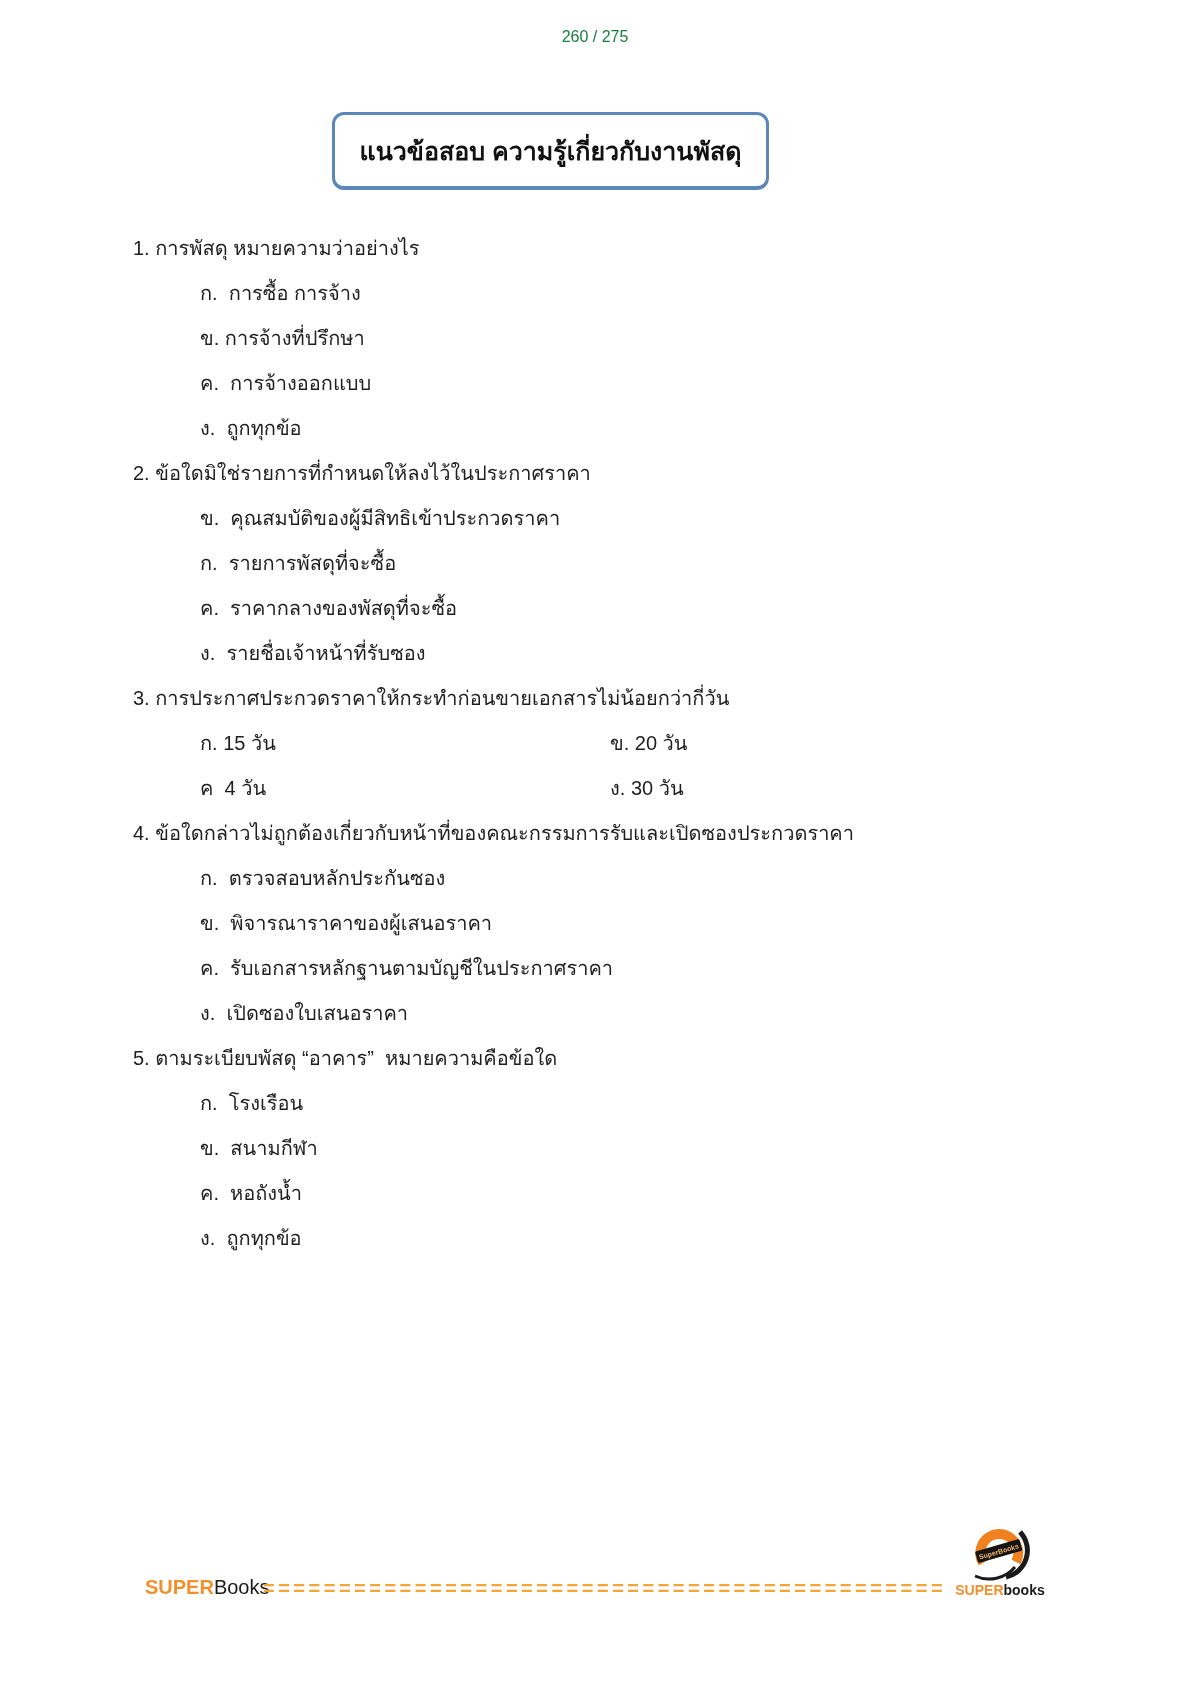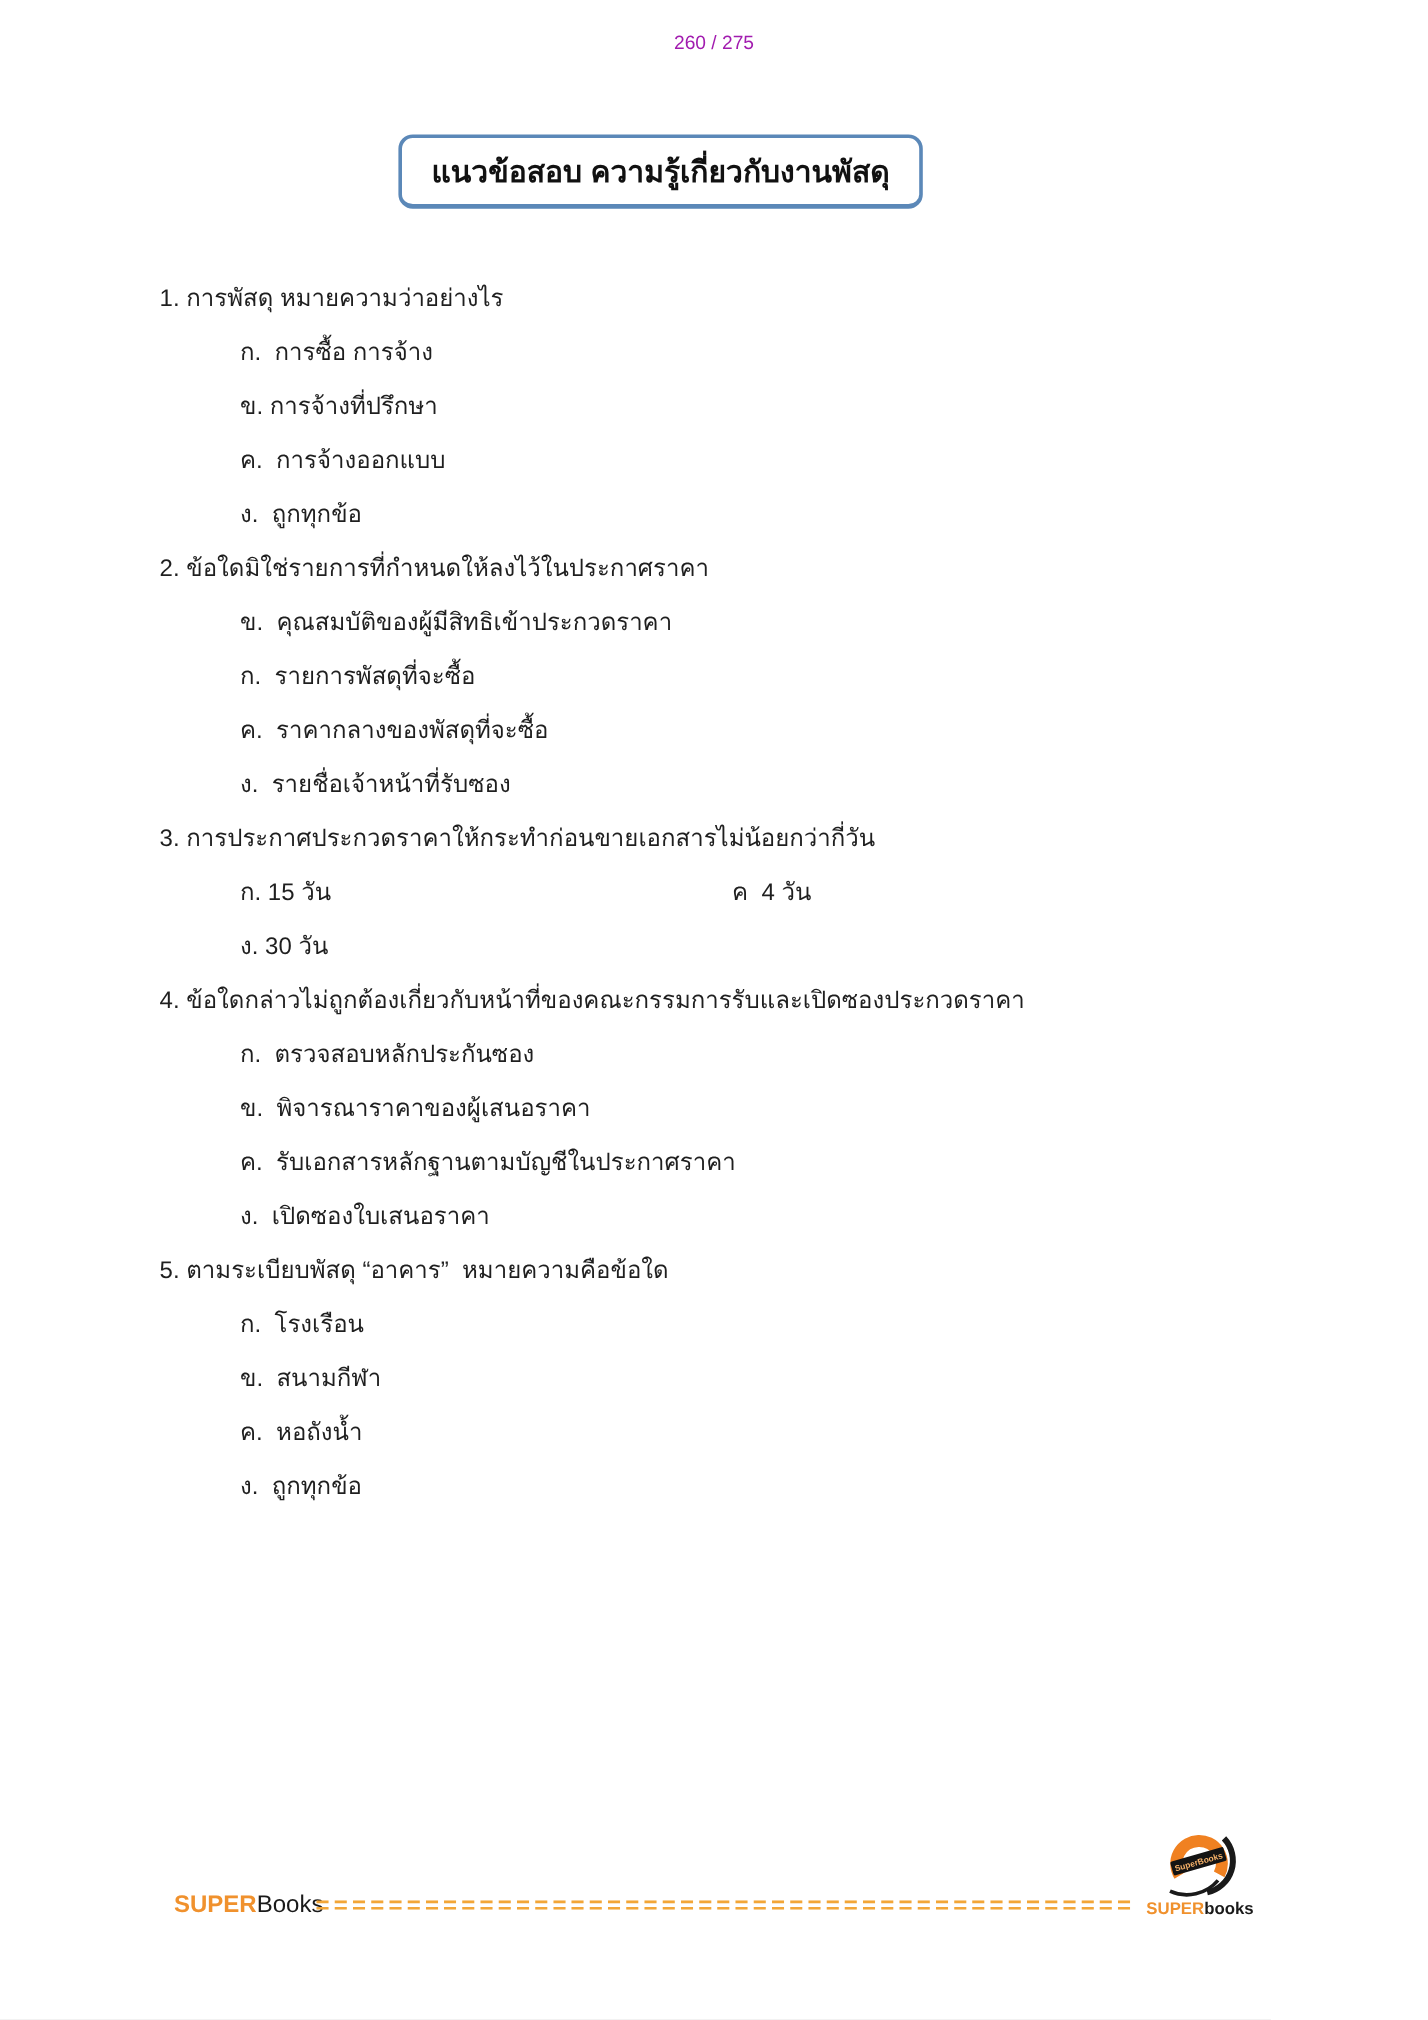--- a/index.html
+++ b/index.html
@@ -14,28 +14,28 @@
     color: #1f1f1f;
     overflow: hidden;
   }
   .page-number {
     position: absolute;
     top: 28px;
     left: 0;
     width: 100%;
     text-align: center;
     font-size: 16px;
-    color: #a21caf;
+    color: #15803d;
   }
   .title-box {
     position: absolute;
     top: 112px;
     left: 332px;
     width: 437px;
-    height: 62px;
+    height: 78px;
     border: 3px solid #5b88b8;
     border-bottom-width: 4px;
     border-radius: 12px;
     background: #ffffff;
     display: flex;
     align-items: center;
     justify-content: center;
   }
   .title-box .title-text {
     font-size: 25px;
@@ -129,20 +129,21 @@
         <div class="choice">ก.  รายการพัสดุที่จะซื้อ</div>
         <div class="choice">ค.  ราคากลางของพัสดุที่จะซื้อ</div>
         <div class="choice">ง.  รายชื่อเจ้าหน้าที่รับซอง</div>
       </div>
     </div>
 
     <div class="q">
       <div class="q-text">3. การประกาศประกวดราคาให้กระทำก่อนขายเอกสารไม่น้อยกว่ากี่วัน</div>
       <div class="choices choices-grid">
         <div class="choice">ก. 15 วัน</div>
+        <div class="choice">ข. 20 วัน</div>
         <div class="choice">ค  4 วัน</div>
         <div class="choice">ง. 30 วัน</div>
       </div>
     </div>
 
     <div class="q">
       <div class="q-text">4. ข้อใดกล่าวไม่ถูกต้องเกี่ยวกับหน้าที่ของคณะกรรมการรับและเปิดซองประกวดราคา</div>
       <div class="choices">
         <div class="choice">ก.  ตรวจสอบหลักประกันซอง</div>
         <div class="choice">ข.  พิจารณาราคาของผู้เสนอราคา</div>

